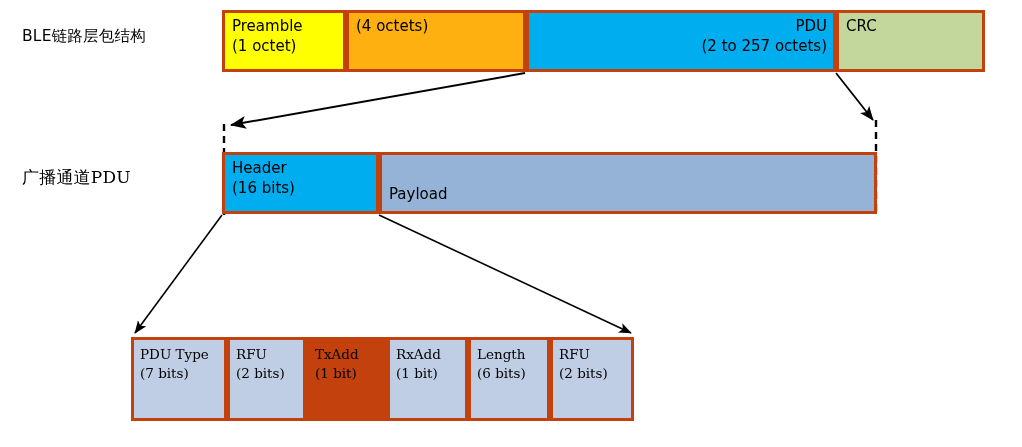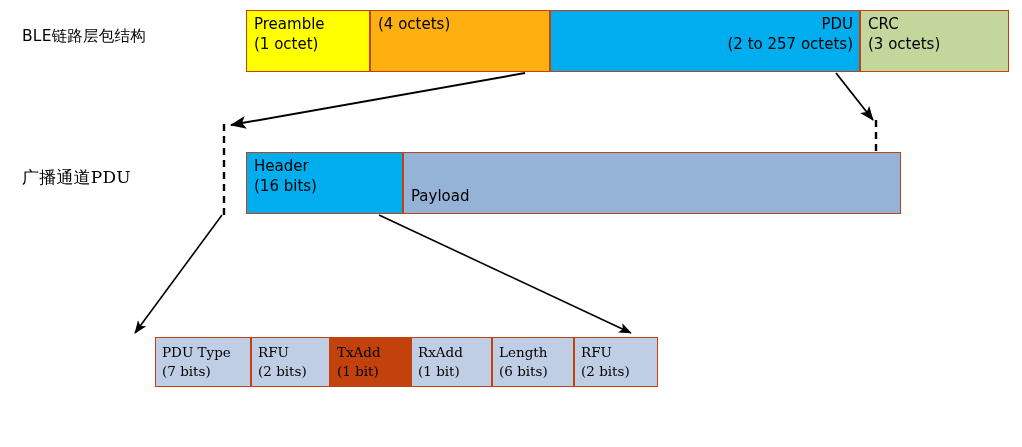--- a/index.html
+++ b/index.html
@@ -41,47 +41,46 @@
     left: 22px;
     top: 166px;
     font-size: 17px;
     font-family: "DejaVu Serif", "Liberation Serif", serif;
     letter-spacing: 0.2px;
   }
   
   .field {
     position: absolute;
     box-sizing: border-box;
-    border: 1px solid #c2410c;
+    border: 3px solid #c2410c;
     color: #000000;
     padding: 4px 6px 0 7px;
     line-height: 1.32;
     font-family: "DejaVu Sans", "Liberation Sans", sans-serif;
     font-size: 15px;
     overflow: hidden;
-    margin-left: 24px;
   }
   .field .ln {
     display: block;
     white-space: nowrap;
   }
   
   #row-link-layer .field { top: 10px; height: 62px; }
   
   #row-adv-pdu .field { top: 152px; height: 62px; }
   .field.payload-cell {
     padding-top: 0;
     display: flex;
     align-items: flex-end;
     padding-bottom: 6px;
   }
   
   #row-header-bits .field {
     top: 337px;
-    height: 50px;
+    height: 84px;
     font-size: 13.5px;
     font-family: "DejaVu Serif", "Liberation Serif", serif;
     padding: 5px 4px 0 6px;
     line-height: 1.42;
   }
   #row-header-bits .field .ln { font-family: "DejaVu Serif", "Liberation Serif", serif; }
 </style>
 </head>
 <body>
 
@@ -122,21 +121,20 @@
       <span class="ln">(4 octets)</span>
     </div>
 
     <div class="field" style="left: 526px; width: 310px; background: rgb(0, 173, 239); text-align: right;">
       <span class="ln">PDU</span>
       <span class="ln">(2 to 257 octets)</span>
     </div>
 
     <div class="field" style="left: 836px; width: 149px; background: rgb(195, 214, 155);">
       <span class="ln">CRC</span>
-      <span class="ln">(3 octets)</span>
     </div>
   </div>
 
   <div id="row-adv-pdu">
 
     <div class="field" style="left: 222px; width: 157px; background: rgb(0, 173, 239);">
       <span class="ln">Header</span>
       <span class="ln">(16 bits)</span>
     </div>
 

